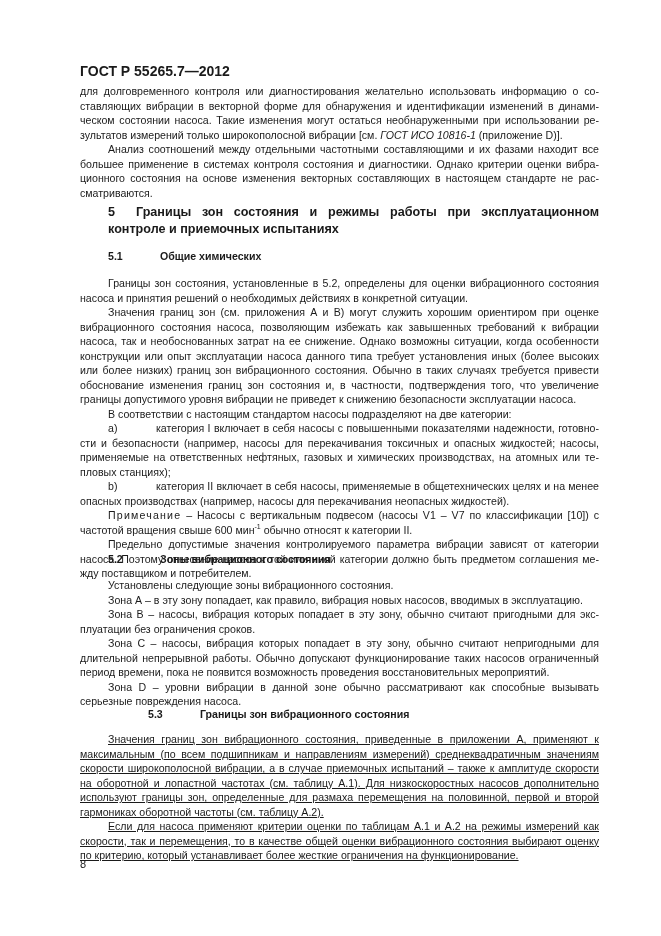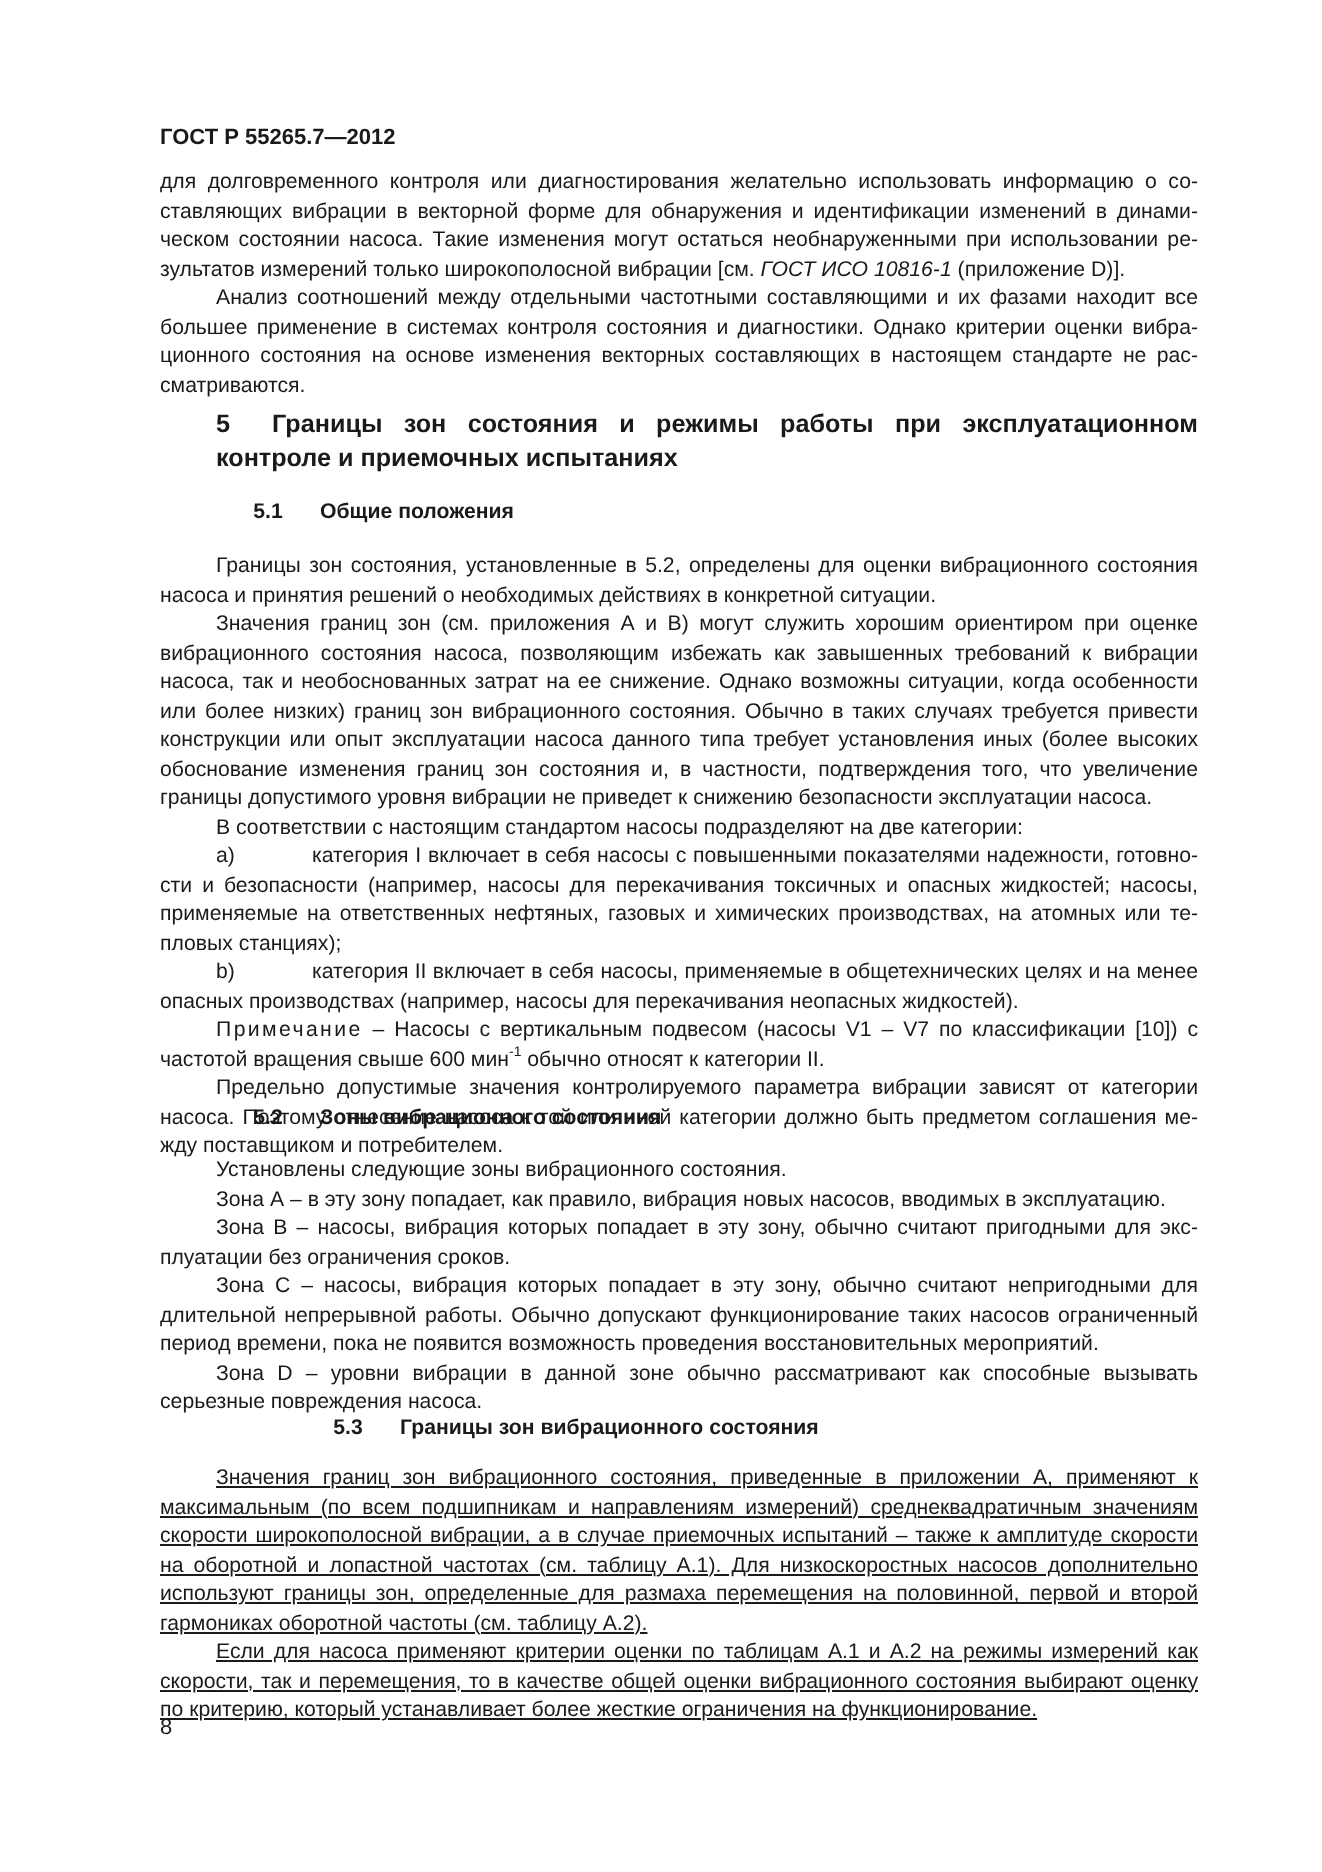--- a/index.html
+++ b/index.html
@@ -1,26 +1,26 @@
 <!DOCTYPE html>
 <html><head>
 <meta charset="utf-8">
 <style>
   html, body { margin: 0; padding: 0; background: #ffffff; }
   body { width: 661px; height: 936px; position: relative; overflow: hidden;
          font-family: "Liberation Sans", sans-serif; color: #1a1a1a; }
-  .hdr { position: absolute; left: 80px; top: 63px; font-weight: bold; font-size: 11px; }
+  .hdr { position: absolute; left: 80px; top: 63px; font-weight: bold; font-size: 14px; }
   .blk { position: absolute; left: 80px; width: 519px; font-size: 10.6px; line-height: 14.5px; }
   .ln { display: block; text-align: justify; text-align-last: justify; white-space: nowrap; height: 14.5px; }
   .ln.last { text-align-last: left; }
   .ind { padding-left: 28px; }
   .h1 { position: absolute; left: 108px; width: 491px; font-weight: bold; font-size: 12.6px; line-height: 17px; }
   .h1 .ln { height: 17px; }
   .h2 { position: absolute; left: 108px; font-weight: bold; font-size: 10.6px; }
-  .h2 .num { display: inline-block; width: 52px; text-align: center; }
+  .h2 .num { display: inline-block; width: 52px; }
   .it { font-style: italic; }
   .b { font-weight: normal; }
   .sp { letter-spacing: 1.2px; }
   .lab { display: inline-block; width: 48px; }
   .pg { position: absolute; left: 80px; top: 858px; font-size: 11px; }
   sup { font-size: 7px; vertical-align: top; line-height: 7px; }
 </style>
 </head>
 <body>
 
@@ -36,31 +36,31 @@
   <span class="ln">ционного состояния на основе изменения векторных составляющих в настоящем стандарте не рас-</span>
   <span class="ln last">сматриваются.</span>
 </div>
 
 <div class="h1" style="top:204px;">
   <span class="ln"><span style="display:inline-block;width:28px;">5</span><span>Границы зон состояния и режимы работы при эксплуатационном</span></span>
   <span class="ln last">контроле и приемочных испытаниях</span>
 </div>
 
 <div class="h2" style="top:250px;">
-  <span class="num">5.1</span><span>Общие положения</span>
+  <span class="num">5.1</span><span>Общие химических</span>
 </div>
 
 <div class="blk" style="top:276px;">
   <span class="ln ind">Границы зон состояния, установленные в 5.2, определены для оценки вибрационного состояния</span>
   <span class="ln last">насоса и принятия решений о необходимых действиях в конкретной ситуации.</span>
   <span class="ln ind">Значения границ зон (см. приложения А и В) могут служить хорошим ориентиром при оценке</span>
   <span class="ln">вибрационного состояния насоса, позволяющим избежать как завышенных требований к вибрации</span>
   <span class="ln">насоса, так и необоснованных затрат на ее снижение. Однако возможны ситуации, когда особенности</span>
+  <span class="ln">конструкции или опыт эксплуатации насоса данного типа требует установления иных (более высоких</span>
   <span class="ln">или более низких) границ зон вибрационного состояния. Обычно в таких случаях требуется привести</span>
-  <span class="ln">конструкции или опыт эксплуатации насоса данного типа требует установления иных (более высоких</span>
   <span class="ln">обоснование изменения границ зон состояния и, в частности, подтверждения того, что увеличение</span>
   <span class="ln last">границы допустимого уровня вибрации не приведет к снижению безопасности эксплуатации насоса.</span>
   <span class="ln ind last">В соответствии с настоящим стандартом насосы подразделяют на две категории:</span>
   <span class="ln ind"><span class="lab">а)</span><span class="b">категория I</span><span> включает в себя насосы с повышенными показателями надежности, готовно-</span></span>
   <span class="ln">сти и безопасности (например, насосы для перекачивания токсичных и опасных жидкостей; насосы,</span>
   <span class="ln">применяемые на ответственных нефтяных, газовых и химических производствах, на атомных или те-</span>
   <span class="ln last">пловых станциях);</span>
   <span class="ln ind"><span class="lab">b)</span><span class="b">категория II</span><span> включает в себя насосы, применяемые в общетехнических целях и на менее</span></span>
   <span class="ln last">опасных производствах (например, насосы для перекачивания неопасных жидкостей).</span>
   <span class="ln ind"><span class="sp">Примечание</span><span> – Насосы с вертикальным подвесом (насосы V1 – V7 по классификации [10]) с</span></span>

